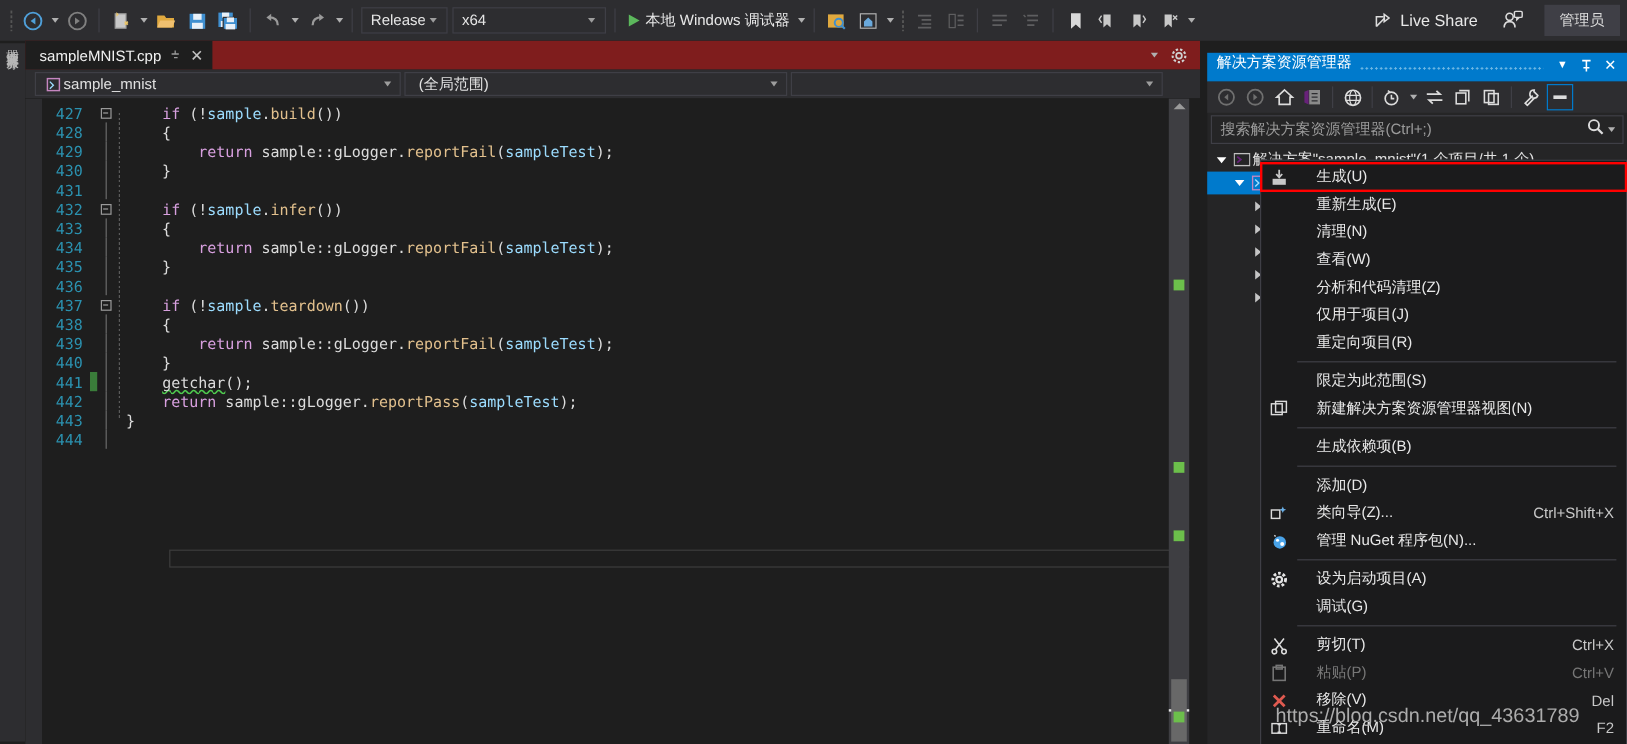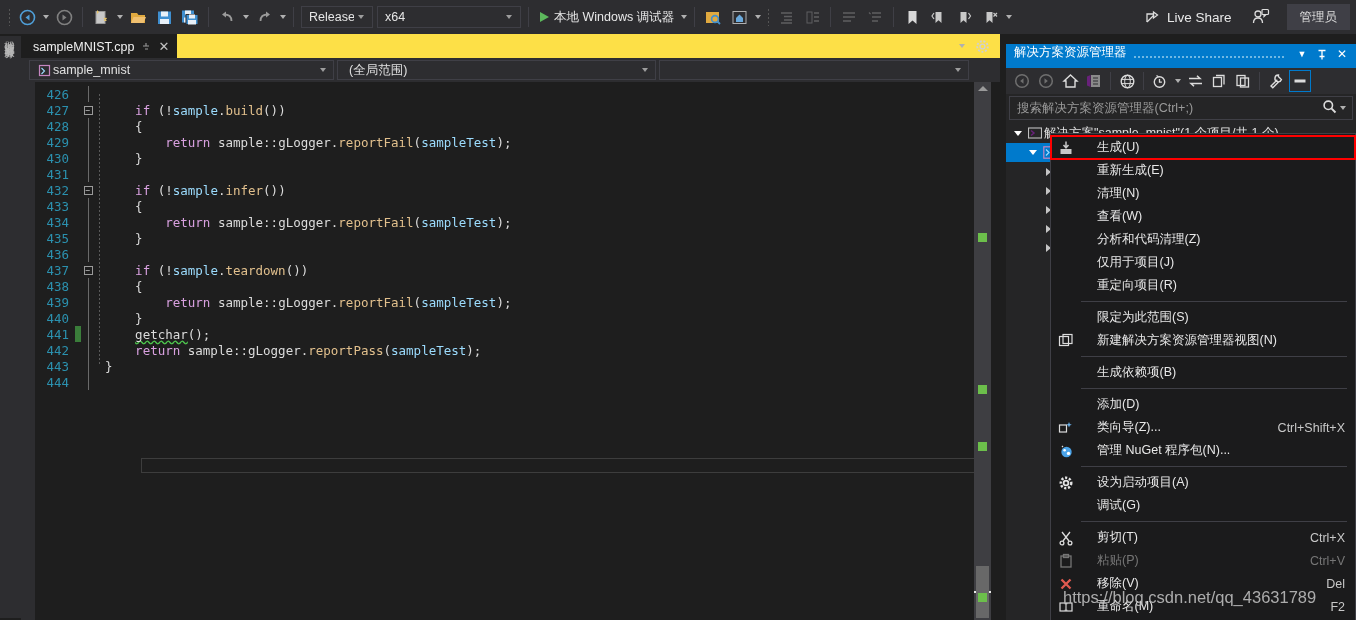--- a/index.html
+++ b/index.html
@@ -75,21 +75,21 @@
   .vtab .vlabel {
     writing-mode: vertical-rl; text-orientation: upright;
     color: #b8b8b8; font-size: 10.5px; letter-spacing: -1px;
     margin-top: 4px; margin-left: 4px; white-space: nowrap;
     line-height: 12px;
   }
 
   
   .editorwrap { position:absolute; left:21px; top:34px; width: 979px; height: 586px; background:#1e1e1e; }
   .tabstrip {
-    position: relative; height: 24px; background: #fde047;
+    position: relative; height: 24px; background: #7f1d1d;
     display: flex; align-items: flex-end;
   }
   .doctab {
     height: 24px; background: #1e1e1e; color: #f1f1f1;
     display: flex; align-items: center; gap: 7px;
     padding: 0 8px 0 12px; font-size: 12.5px; cursor: default;
     border-top: 1px solid #007acc00;
   }
   .pinicon { color: #9a9a9a; font-size: 11px; }
   .closeicon { color: #c2c2c2; font-size: 13px; line-height: 1; }
@@ -286,21 +286,21 @@
         </svg>
     </div>
     <div class="tcaret"></div>
 
     <div class="tsep"></div>
 
     <div class="combo" style="width:72px;">
       <span class="cv">Release</span>
       <span class="ca"></span>
     </div>
-    <div class="combo" style="width:144px;gap:12px;">
+    <div class="combo" style="width:128px;gap:12px;">
       <span class="cv">x64</span>
       <span class="ca"></span>
     </div>
 
     <div class="tsep"></div>
 
     <div class="runbtn">
       <span class="playtri"></span>
       <span>本地 Windows 调试器</span>
     </div>
@@ -445,21 +445,20 @@
       </div>
       <div class="navcombo" style="width:310px;">
         <span class="nv"></span>
         <span class="na"></span>
       </div>
     </div>
 
     <div class="codearea">
       <div class="indicatormargin"></div>
       <div class="codelines" id="codelines">
-          <div class="cline"><span class="lnum">426</span><span class="chgbar"></span><span class="glyph"><span style="width:1px;height:16px;background:#6a6a6a;display:block;"></span></span><span class="guide on"></span><span class="ctext"></span></div>
           <div class="cline"><span class="lnum">427</span><span class="chgbar"></span><span class="glyph"><span class="collapse">−</span></span><span class="guide on"></span><span class="ctext"><span class="pn">    </span><span class="kw">if</span><span class="pn"> (!</span><span class="var">sample</span><span class="pn">.</span><span class="fn">build</span><span class="pn">())</span></span></div>
           <div class="cline"><span class="lnum">428</span><span class="chgbar"></span><span class="glyph"><span style="width:1px;height:16px;background:#6a6a6a;display:block;"></span></span><span class="guide on"></span><span class="ctext"><span class="pn">    {</span></span></div>
           <div class="cline"><span class="lnum">429</span><span class="chgbar"></span><span class="glyph"><span style="width:1px;height:16px;background:#6a6a6a;display:block;"></span></span><span class="guide on"></span><span class="ctext"><span class="pn">        </span><span class="kw">return</span><span class="pn"> sample</span><span class="pn">::</span><span class="pn">gLogger</span><span class="pn">.</span><span class="fn">reportFail</span><span class="pn">(</span><span class="var">sampleTest</span><span class="pn">);</span></span></div>
           <div class="cline"><span class="lnum">430</span><span class="chgbar"></span><span class="glyph"><span style="width:1px;height:16px;background:#6a6a6a;display:block;"></span></span><span class="guide on"></span><span class="ctext"><span class="pn">    }</span></span></div>
           <div class="cline"><span class="lnum">431</span><span class="chgbar"></span><span class="glyph"><span style="width:1px;height:16px;background:#6a6a6a;display:block;"></span></span><span class="guide on"></span><span class="ctext"></span></div>
           <div class="cline"><span class="lnum">432</span><span class="chgbar"></span><span class="glyph"><span class="collapse">−</span></span><span class="guide on"></span><span class="ctext"><span class="pn">    </span><span class="kw">if</span><span class="pn"> (!</span><span class="var">sample</span><span class="pn">.</span><span class="fn">infer</span><span class="pn">())</span></span></div>
           <div class="cline"><span class="lnum">433</span><span class="chgbar"></span><span class="glyph"><span style="width:1px;height:16px;background:#6a6a6a;display:block;"></span></span><span class="guide on"></span><span class="ctext"><span class="pn">    {</span></span></div>
           <div class="cline"><span class="lnum">434</span><span class="chgbar"></span><span class="glyph"><span style="width:1px;height:16px;background:#6a6a6a;display:block;"></span></span><span class="guide on"></span><span class="ctext"><span class="pn">        </span><span class="kw">return</span><span class="pn"> sample</span><span class="pn">::</span><span class="pn">gLogger</span><span class="pn">.</span><span class="fn">reportFail</span><span class="pn">(</span><span class="var">sampleTest</span><span class="pn">);</span></span></div>
           <div class="cline"><span class="lnum">435</span><span class="chgbar"></span><span class="glyph"><span style="width:1px;height:16px;background:#6a6a6a;display:block;"></span></span><span class="guide on"></span><span class="ctext"><span class="pn">    }</span></span></div>
           <div class="cline"><span class="lnum">436</span><span class="chgbar"></span><span class="glyph"><span style="width:1px;height:16px;background:#6a6a6a;display:block;"></span></span><span class="guide on"></span><span class="ctext"></span></div>

